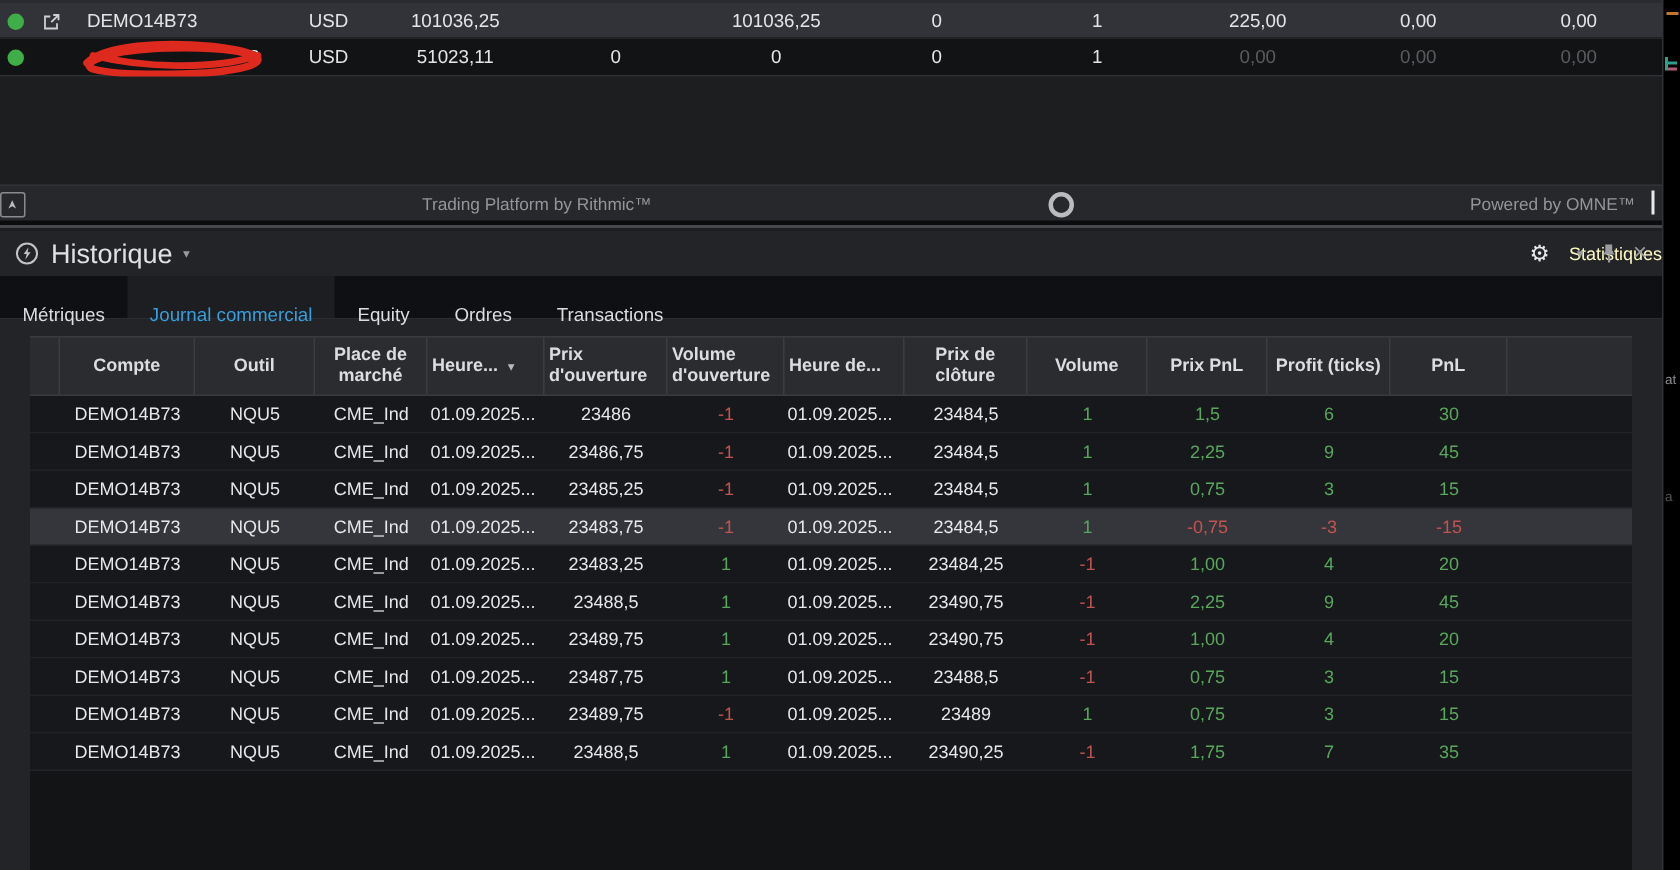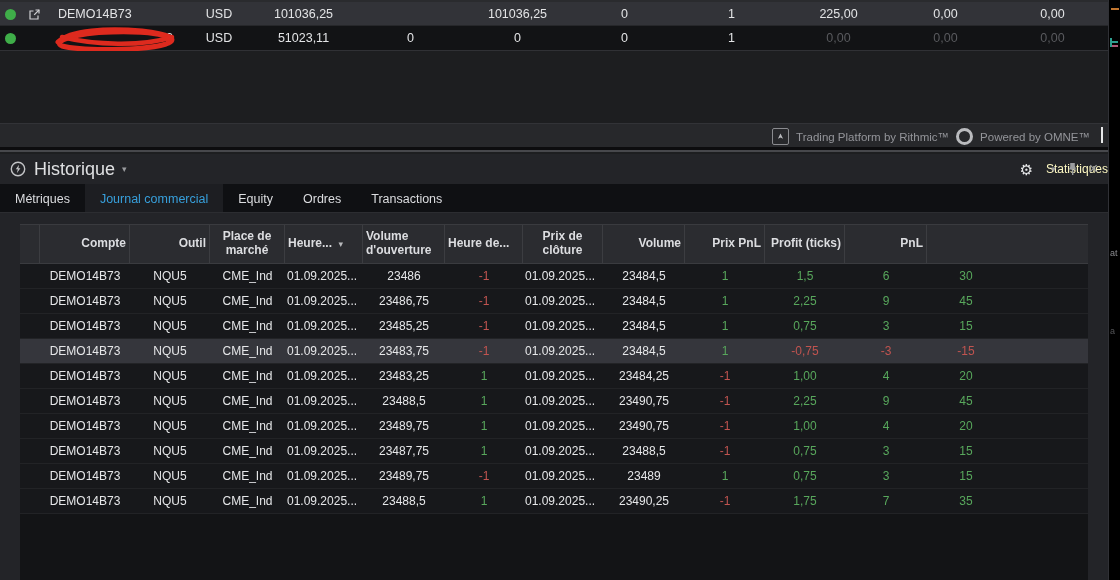--- a/index.html
+++ b/index.html
@@ -18,44 +18,44 @@
   .dot{width:11px;height:11px;border-radius:50%;margin-left:5px;}
   .dot.green{background:#3fae49;}
   .dot.gray{background:#71717b;}
   .acct-name{padding-left:10px;position:relative;height:24px;line-height:24px;}
   .acct-name.indent{padding-left:28px;}
   .num{text-align:center;}
   .dim{color:#595a5e;}
   .link-ic{display:flex;align-items:center;justify-content:center;}
   .scribble{position:absolute;left:2px;top:0px;pointer-events:none;}
   .masked-digit{position:absolute;left:118px;top:0;color:#e3e4e6;}
-  .top-footer{position:absolute;left:0;bottom:0;width:1108px;height:26px;background:#27282b;border-top:1px solid #323337;display:flex;justify-content:flex-end;align-items:center;gap:7px;padding-right:18px;box-sizing:border-box;color:#94959a;font-size:11.5px;}
+  .top-footer{position:absolute;left:0;bottom:0;width:1108px;height:26px;background:#27282b;border-top:1px solid #323337;display:flex;justify-content:space-between;align-items:center;gap:7px;padding-right:18px;box-sizing:border-box;color:#94959a;font-size:11.5px;}
   .plane-box{width:15px;height:15px;border:1px solid #8a8b8f;border-radius:2px;display:flex;align-items:center;justify-content:center;color:#b9babd;font-size:8px;}
   .plane-box span{display:inline-block;transform:rotate(-90deg);}
   .ring{width:11px;height:11px;border:3px solid #babbbe;border-radius:50%;box-sizing:content-box;}
   .cursor-bar{position:absolute;left:1101px;top:127px;width:2px;height:16px;background:#e8e9ea;}
   
   .win-divider{position:absolute;left:0;top:147px;width:1108px;height:5px;background:#0c0c0e;border-bottom:2px solid #47484c;box-sizing:border-box;}
   
   .panel{position:absolute;left:0;top:154px;width:1108px;height:426px;background:#232428;}
   .panel-header{position:relative;height:30px;display:flex;align-items:center;padding:0 10px;}
   .panel-title{margin-left:8px;font-size:18px;color:#dfe0e2;}
   .hdr-caret{margin-left:7px;font-size:9px;color:#9a9b9e;}
   .center-title{position:absolute;left:0;right:0;text-align:right;color:#fef9c3;font-size:12px;pointer-events:none;}
   .hdr-icons{margin-left:auto;display:flex;align-items:center;gap:11px;z-index:2;}
   .gear{font-size:15px;color:#e6e7e9;line-height:1;}
   .close-x{font-size:16px;color:#9a9b9e;line-height:1;}
   .tab-bar{height:28px;background:#0f1013;display:flex;align-items:stretch;border-bottom:1px solid #2c2d31;}
-  .tab{padding:1px 15px;line-height:28px;font-size:12.5px;color:#dcdde0;cursor:default;white-space:nowrap;text-align:right;}
+  .tab{padding:12px 15px;line-height:28px;font-size:12.5px;color:#dcdde0;cursor:default;white-space:nowrap;text-align:right;}
   .tab.active{background:#1d1e22;color:var(--accent,#379fdb);}
   
   .table-wrap{position:absolute;left:20px;top:70px;width:1068px;bottom:0;background:#131416;
     --cols:20px 90px 80px 75px 78px 82px 78px 80px 82px 80px 80px 82px 78px 83px;}
   .thead{display:grid;grid-template-columns:var(--cols);height:40px;background:#2b2c30;border-top:1px solid #3a3b3f;border-bottom:1px solid #3a3b3f;box-sizing:border-box;font-weight:700;font-size:12px;color:#dcdde0;}
-  .th{border-right:1px solid #3c3d41;display:flex;align-items:center;justify-content:flex-end;text-align:center;line-height:1.15;padding:0 3px;box-sizing:border-box;overflow:hidden;}
+  .th{border-right:1px solid #3c3d41;display:flex;align-items:center;justify-content:center;text-align:center;line-height:1.15;padding:0 3px;box-sizing:border-box;overflow:hidden;}
   .th.l{justify-content:flex-start;text-align:left;padding-left:3px;}
   .th.sorted{justify-content:space-between;padding-right:19px;}
   .sort-caret{font-size:9px;color:#b8b9bc;}
   .trow{display:grid;grid-template-columns:var(--cols);height:24px;align-items:center;font-size:12px;color:#e6e7e9;border-bottom:1px solid #222326;background:#17181b;}
   .trow.selected{background:#35363c;}
   .td{text-align:center;overflow:hidden;white-space:nowrap;}
   .td.l{text-align:left;padding-left:2px;}
   .pos{color:var(--pos,#58a75c);}
   .neg{color:var(--neg,#c15450);}
   
@@ -166,20 +166,23 @@
           <span>Outil</span>
         </div>
         <div class="th">
           <span>Place de marché</span>
         </div>
         <div class="th l sorted">
           <span>Heure...</span>
           <span class="sort-caret">▾</span>
         </div>
         <div class="th l">
+          <span>Prix d'ouverture</span>
+        </div>
+        <div class="th l">
           <span>Volume d'ouverture</span>
         </div>
         <div class="th l">
           <span>Heure de...</span>
         </div>
         <div class="th">
           <span>Prix de clôture</span>
         </div>
         <div class="th">
           <span>Volume</span>

